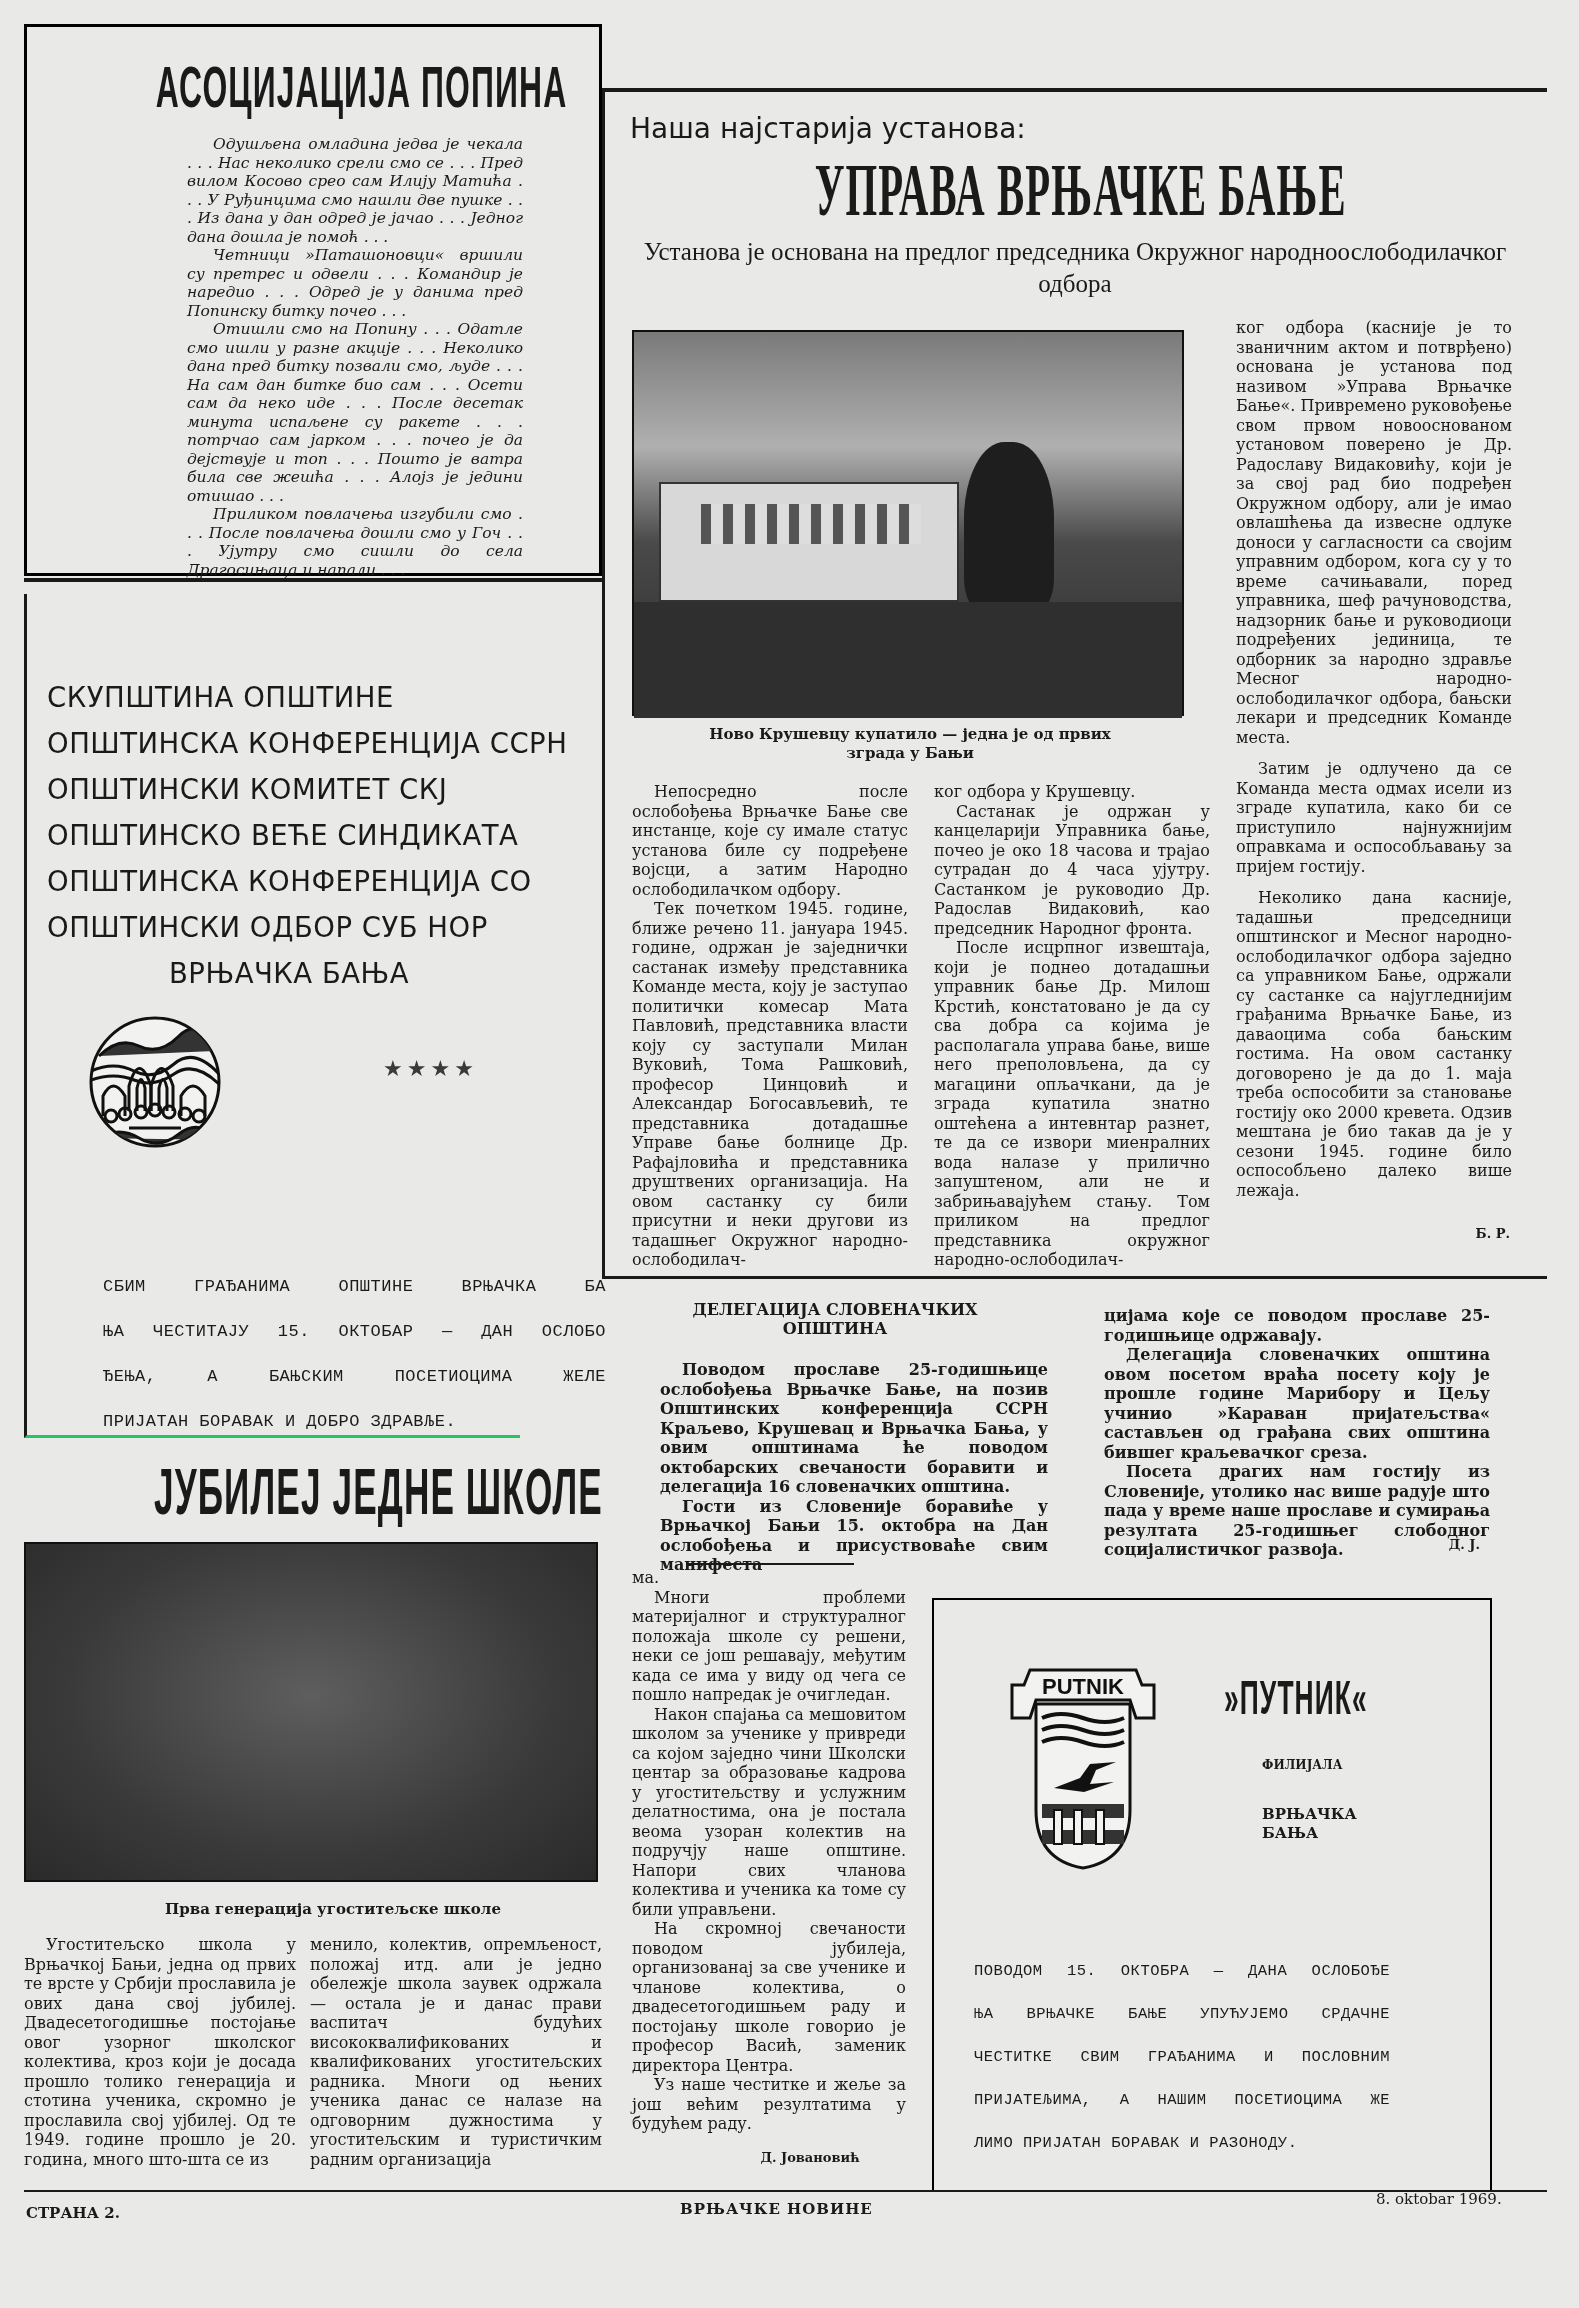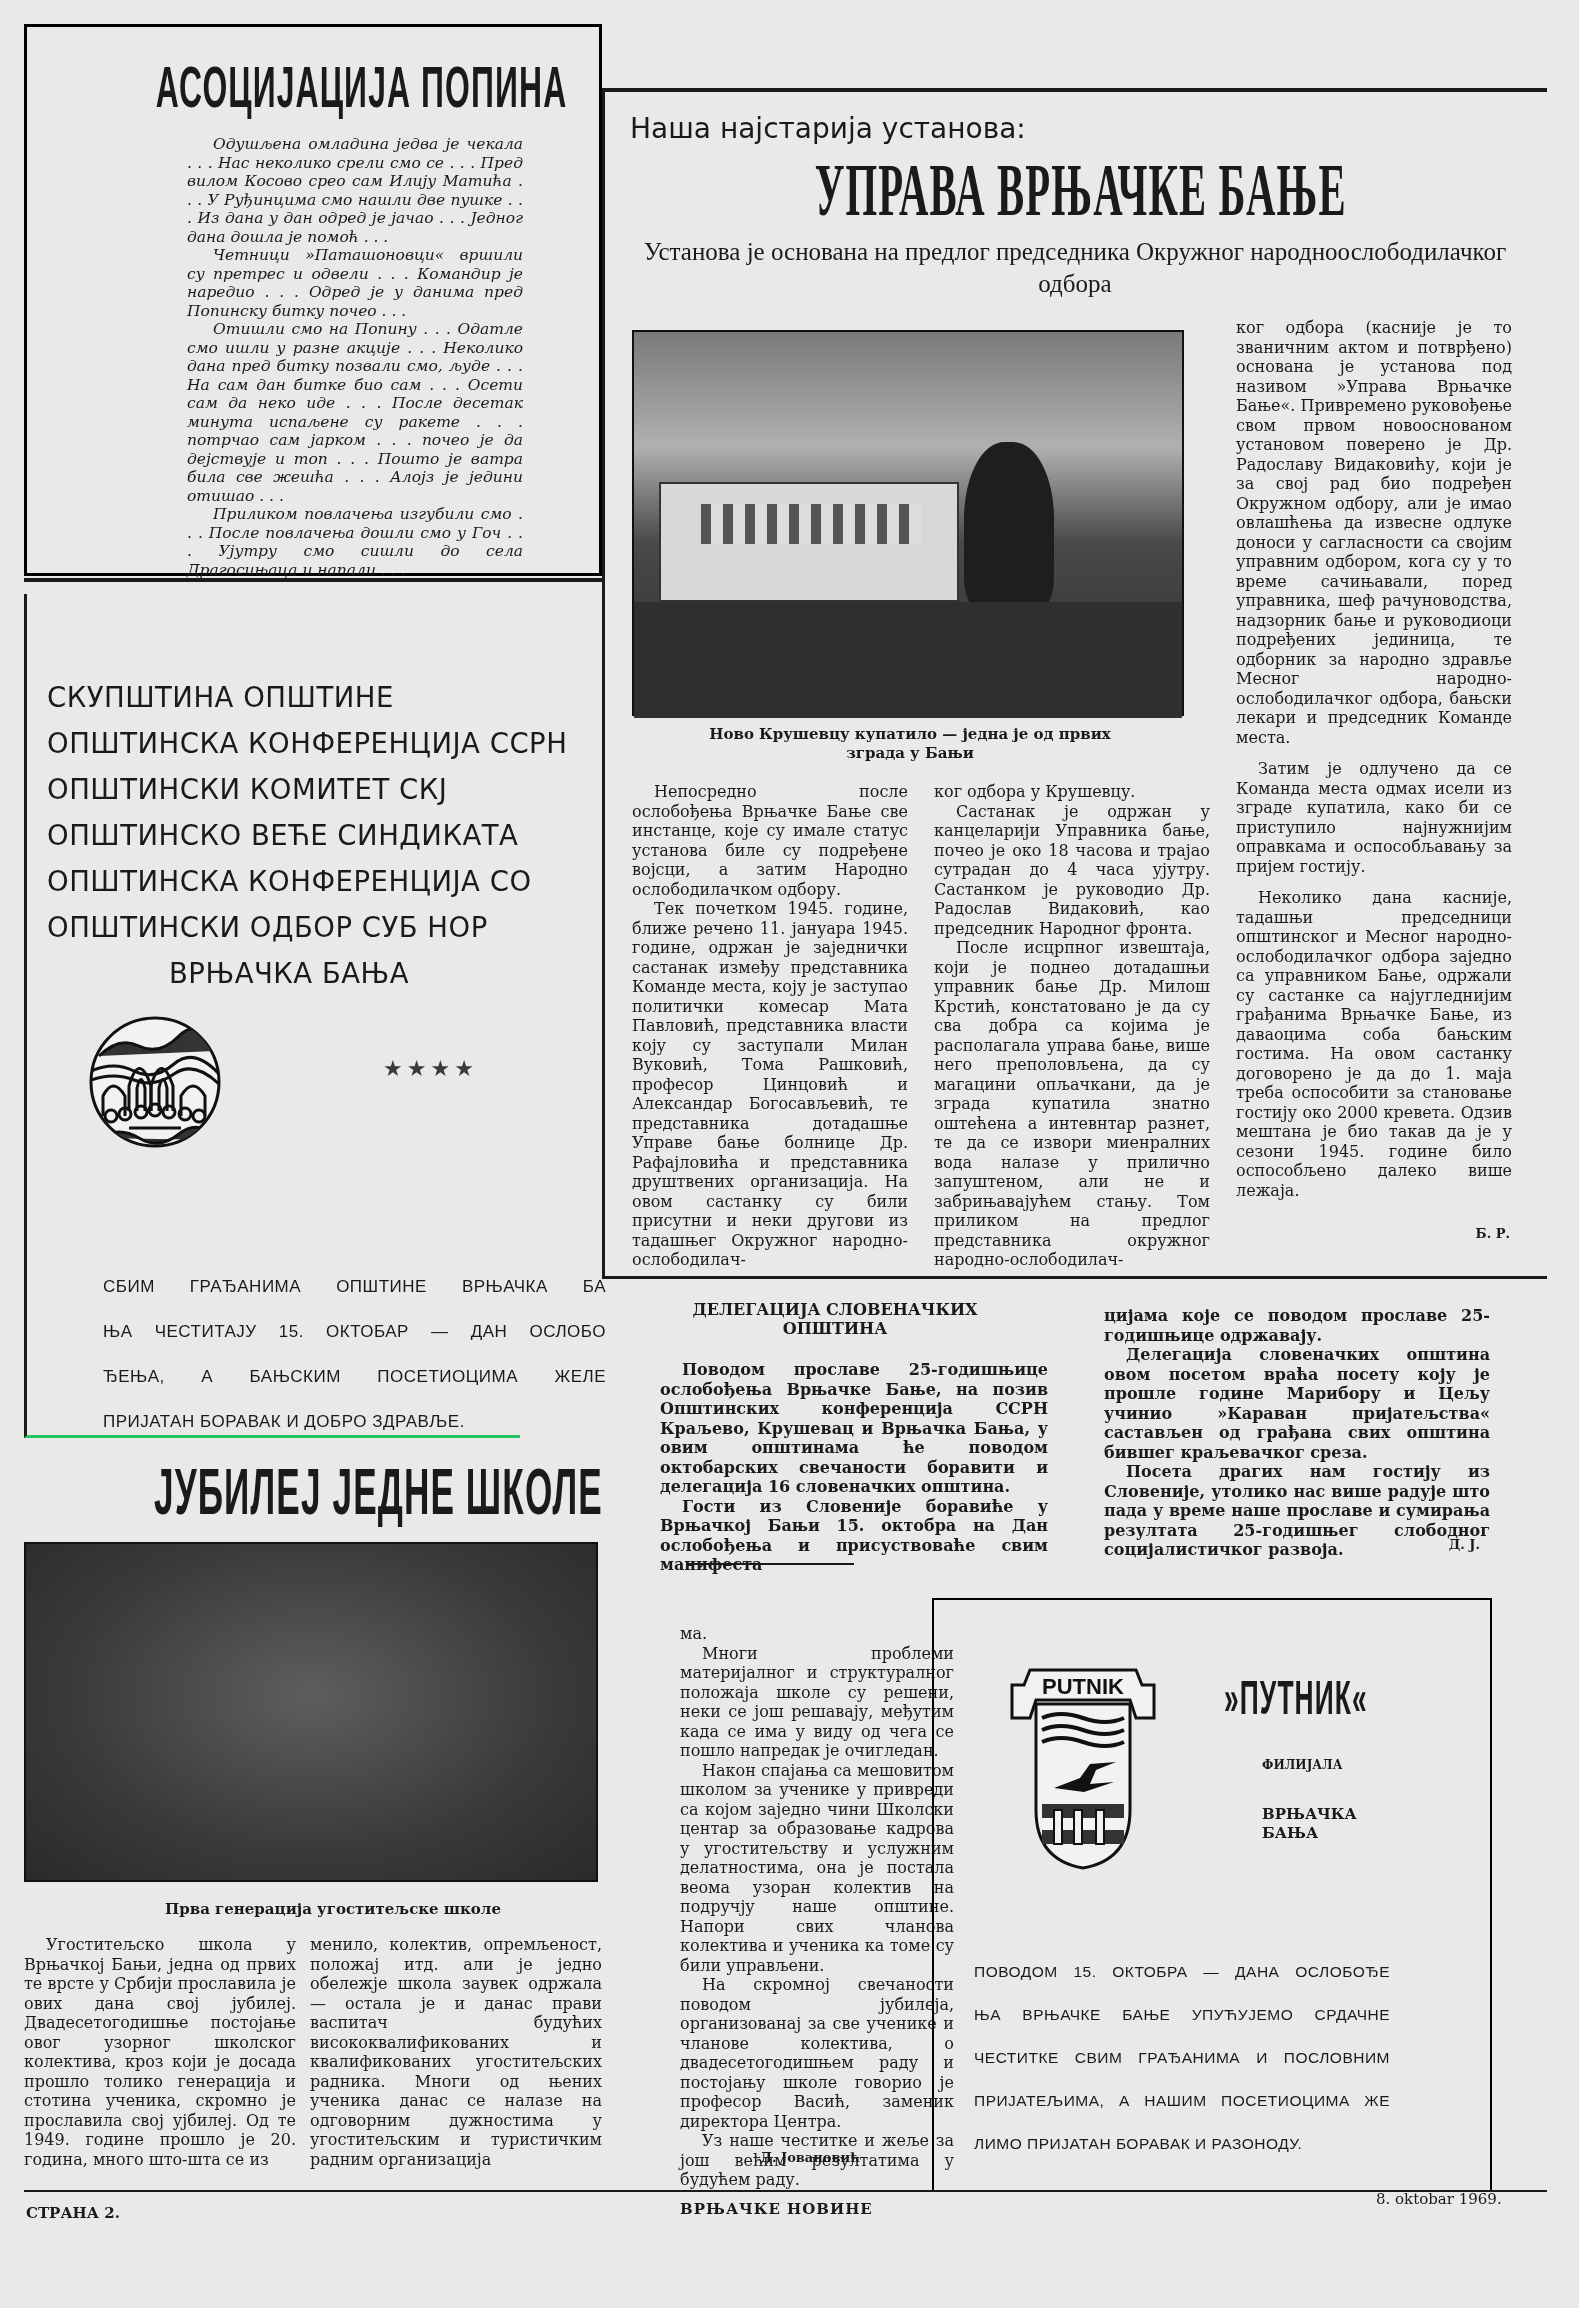--- a/index.html
+++ b/index.html
@@ -47,21 +47,21 @@
   .sig { font-weight: bold; text-align: right; font-size: 13px; }
 
   .greet-title p {
     font-family: "DejaVu Sans", sans-serif;
     font-size: 27.5px;
     line-height: 46px;
     letter-spacing: 0.5px;
     white-space: nowrap;
   }
   .caps-msg p {
-    font-family: Liberation Sans, sans-serif;
+    font-family: Liberation Mono, monospace;
     font-size: 17px;
     line-height: 45px;
     text-align: justify;
     text-align-last: justify;
     letter-spacing: 0.5px;
   }
   .caps-msg p.last { text-align-last: left; }
 
   .photo {
     position: absolute;
@@ -186,21 +186,21 @@
   <p>Гости из Словеније боравиће у Врњачкој Бањи 15. октобра на Дан ослобођења и присуствоваће свим манифеста</p>
 </div>
 <div class="col bold abs" style="left:1104px; top:1306px; width:386px;">
   <p style="text-indent:0;">цијама које се поводом прославе 25-годишњице одржавају.</p>
   <p>Делегација словеначких општина овом посетом враћа посету коју је прошле године Марибору и Цељу учинио »Караван пријатељства« састављен од грађана свих општина бившег краљевачког среза.</p>
   <p>Посета драгих нам гостију из Словеније, утолико нас више радује што пада у време наше прославе и сумирања резултата 25-годишњег слободног социјалистичког развоја.</p>
 </div>
 <div class="sig abs" style="left:1400px; width:80px; top:1537px;">Д. Ј.</div>
 <div class="rule" style="left:686px; top:1563px; width:168px; height:2px;"></div>
 
-<div class="col abs" style="left:632px; top:1624px; width:274px;margin-left:48px;">
+<div class="col abs" style="left:632px; top:1568px; width:274px;">
   <p style="text-indent:0;">ма.</p>
   <p>Многи проблеми материјалног и структуралног положаја школе су решени, неки се још решавају, међутим када се има у виду од чега се пошло напредак је очигледан.</p>
   <p>Након спајања са мешовитом школом за ученике у привреди са којом заједно чини Школски центар за образовање кадрова у угоститељству и услужним делатностима, она је постала веома узоран колектив на подручју наше општине. Напори свих чланова колектива и ученика ка томе су били управљени.</p>
   <p>На скромној свечаности поводом јубилеја, организованај за све ученике и чланове колектива, о двадесетогодишњем раду и постојању школе говорио је професор Васић, заменик директора Центра.</p>
   <p>Уз наше честитке и жеље за још већим резултатима у будућем раду.</p>
 </div>
 <div class="sig abs" style="left:720px; width:180px; top:2150px; text-align:center;">Д. Јовановић</div>
 
 <div class="box" style="left:932px; top:1598px; width:560px; height:594px; border-width:2px;">
   <div class="abs" style="left:76px; top:60px; width:146px; height:210px;">

